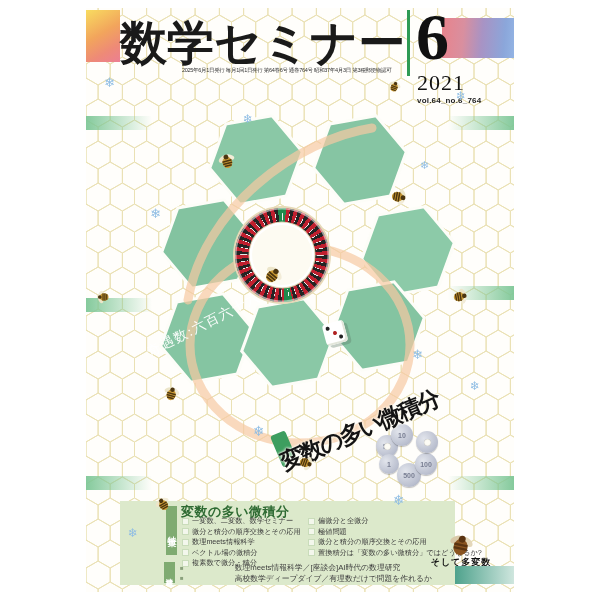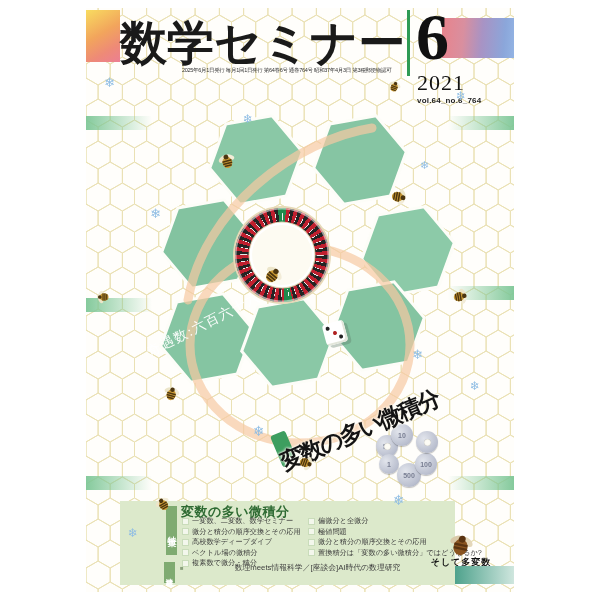--- a/index.html
+++ b/index.html
@@ -780,21 +780,21 @@
       <div class="cb-item" style="left:62px;top:15px">
           <span class="sq"></span>
           <span style="position:static">一変数、二変数、数学セミナー</span>
         </div>
       <div class="cb-item" style="left:62px;top:25.5px">
           <span class="sq"></span>
           <span style="position:static">微分と積分の順序交換とその応用</span>
         </div>
       <div class="cb-item" style="left:62px;top:36px">
           <span class="sq"></span>
-          <span style="position:static">高校数学ディープダイブ</span>
+          <span style="position:static">数理meets情報科学</span>
         </div>
       <div class="cb-item" style="left:62px;top:46.5px">
           <span class="sq"></span>
           <span style="position:static">ベクトル場の微積分</span>
         </div>
       <div class="cb-item" style="left:62px;top:57px">
           <span class="sq"></span>
           <span style="position:static">複素数で微分・積分</span>
         </div>
 
@@ -812,20 +812,24 @@
         </div>
       <div class="cb-item" style="left:188px;top:46.5px">
           <span class="sq"></span>
           <span style="position:static">置換積分は「変数の多い微積分」ではどうなるか?</span>
         </div>
 
       <div class="cb-serial-badge">連載</div>
       <div class="cb-serial" style="left:60px;top:61px">
           <span class="bk">■</span>
           <span style="position:static">数理meets情報科学／[座談会]AI時代の数理研究</span>
+        </div>
+      <div class="cb-serial" style="left:60px;top:71.5px">
+          <span class="bk">■</span>
+          <span style="position:static">高校数学ディープダイブ／有理数だけで問題を作れるか</span>
         </div>
     </div>
 
     <svg id="pubbee" width="26" height="26" viewBox="0 0 24 24" style="left:362px;top:524px;transform:rotate(12deg)">
       <ellipse cx="7" cy="8" rx="6" ry="3.4" fill="#d9c9a8" transform="rotate(-30 7 8)"></ellipse>
       <ellipse cx="17" cy="8" rx="6" ry="3.4" fill="#e4d7ba" transform="rotate(30 17 8)"></ellipse>
       <ellipse cx="12" cy="14" rx="6.5" ry="7.5" fill="#8a5420"></ellipse>
       <rect x="5.8" y="11" width="12.4" height="2.1" fill="#5a3310"></rect>
       <rect x="5.8" y="14.2" width="12.4" height="2.1" fill="#5a3310"></rect>
       <circle cx="12" cy="6.5" r="3.2" fill="#5a3310"></circle>

